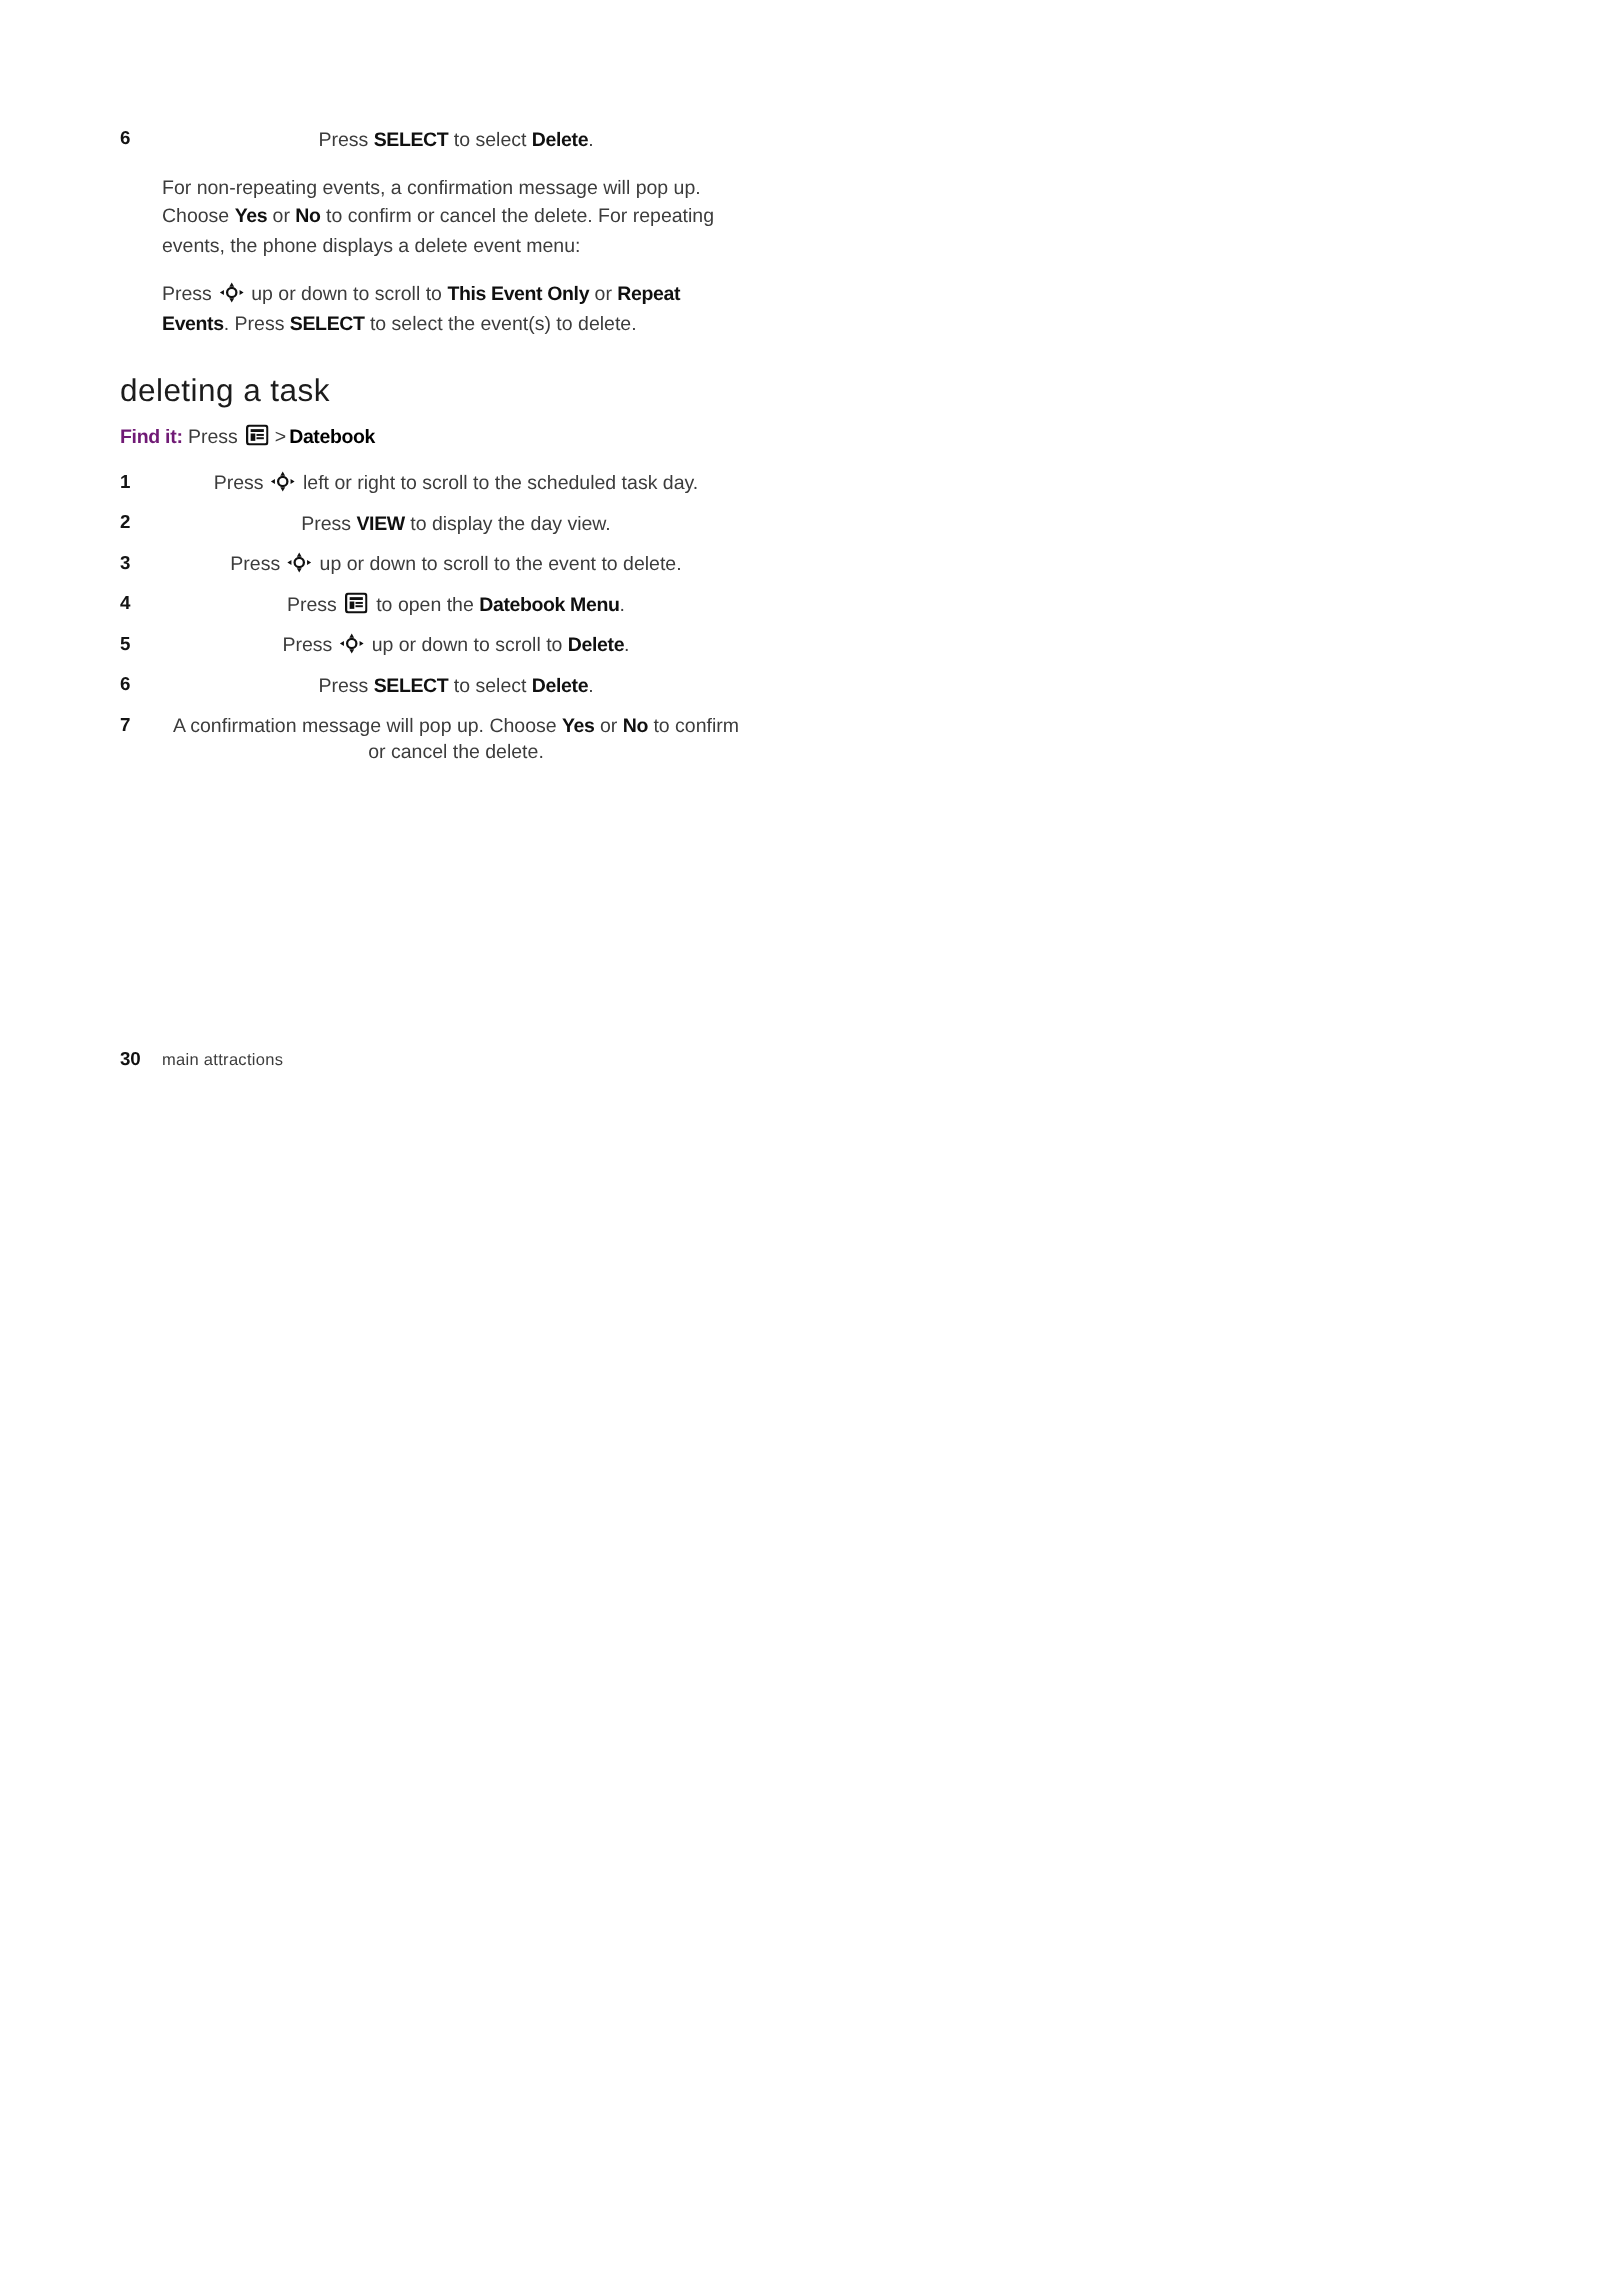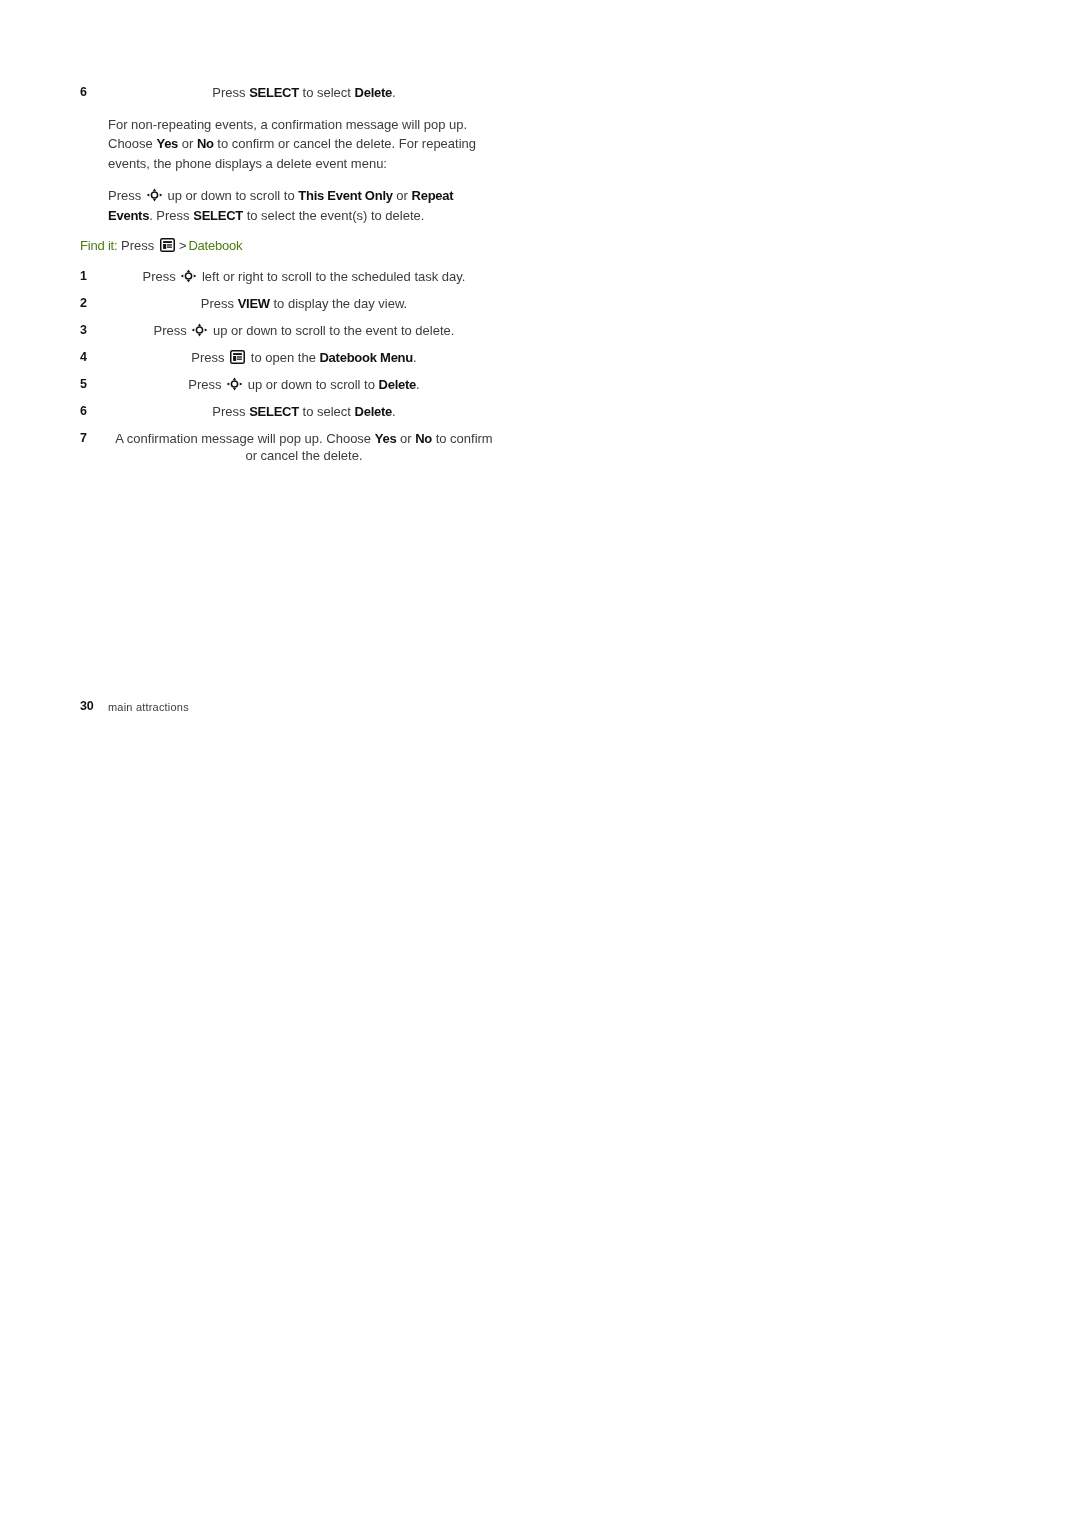--- a/index.html
+++ b/index.html
@@ -87,27 +87,27 @@
   }
 
   
   .find-it {
     font-size: 13px;
     line-height: 17.5px;
     color: #3c3c3c;
     margin-bottom: 13px;
   }
   .find-it .lbl {
-    font-weight: normal;
-    color: #4d7c0f;
+    font-weight: bold;
+    color: #701a75;
     letter-spacing: -0.2px;
   }
   .find-it .dest {
-    font-weight: normal;
-    color: #4d7c0f;
+    font-weight: bold;
+    color: #000000;
     letter-spacing: -0.25px;
   }
   .find-it .gt {
     color: #3c3c3c;
     padding: 0 2px;
   }
 
   
   .icon {
     display: inline-block;
@@ -162,20 +162,21 @@
     <div class="para" style="margin-top:13px;"><span>For non-repeating events, a confirmation message will pop up. Choose </span><b>Yes</b><span> or </span><b>No</b><span> to confirm or cancel the delete. For repeating events, the phone displays a delete event menu:</span></div>
 
     <div class="para tight"><span>Press </span><span class="icon nav-icon"><svg viewBox="0 0 17 14" width="17" height="14" xmlns="http://www.w3.org/2000/svg">
             <circle cx="8.5" cy="7" r="3.1" fill="none" stroke="#101010" stroke-width="1.5"></circle>
             <polygon points="8.5,0.4 10.1,3.1 6.9,3.1" fill="#101010"></polygon>
             <polygon points="8.5,13.6 10.1,10.9 6.9,10.9" fill="#101010"></polygon>
             <polygon points="0.6,7 3.3,5.4 3.3,8.6" fill="#101010"></polygon>
             <polygon points="16.4,7 13.7,5.4 13.7,8.6" fill="#101010"></polygon>
           </svg></span><span> up or down to scroll to </span><b>This Event Only</b><span> or </span><b>Repeat Events</b><span>. Press </span><b>SELECT</b><span> to select the event(s) to delete.</span></div>
 
+    <h2 class="section-heading">deleting a task</h2>
 
     <div class="find-it"><span class="lbl">Find it:</span><span> Press </span><span class="icon menu-icon"><svg viewBox="0 0 15 14" width="15" height="14" xmlns="http://www.w3.org/2000/svg">
             <rect x="0.75" y="0.75" width="13.5" height="12.5" rx="1.6" ry="1.6" fill="none" stroke="#101010" stroke-width="1.5"></rect>
             <rect x="3.1" y="3.1" width="8.8" height="1.9" fill="#101010"></rect>
             <rect x="3.1" y="6.0" width="3.1" height="4.9" fill="#101010"></rect>
             <rect x="7.0" y="6.3" width="4.9" height="1.3" fill="#101010"></rect>
             <rect x="7.0" y="8.5" width="4.9" height="1.3" fill="#101010"></rect>
           </svg></span><span class="gt">&gt;</span><span class="dest">Datebook</span></div>
 
     <div class="steps-list">

